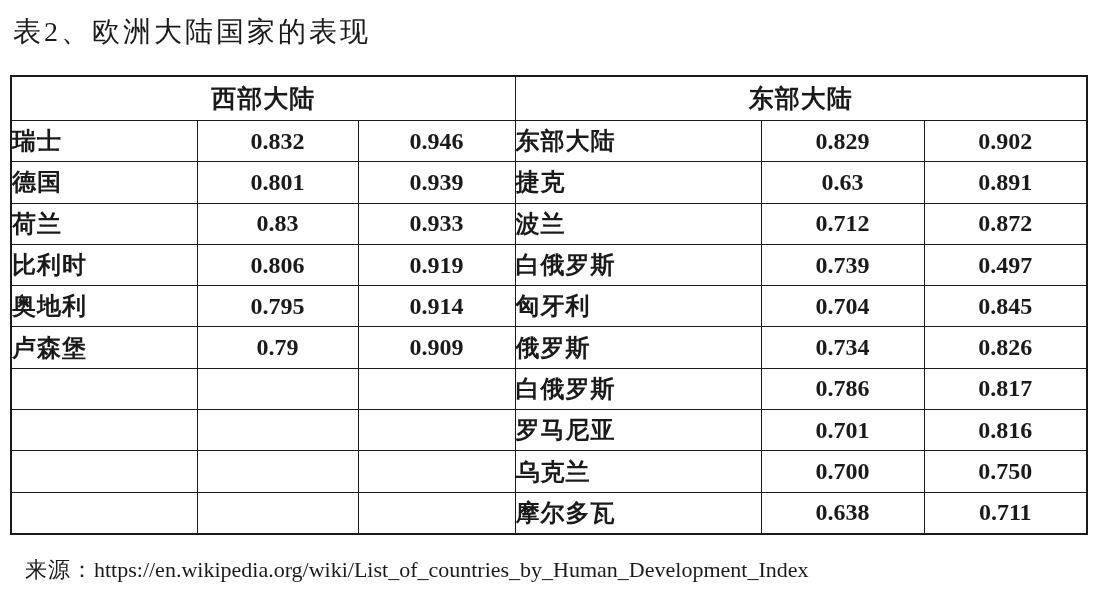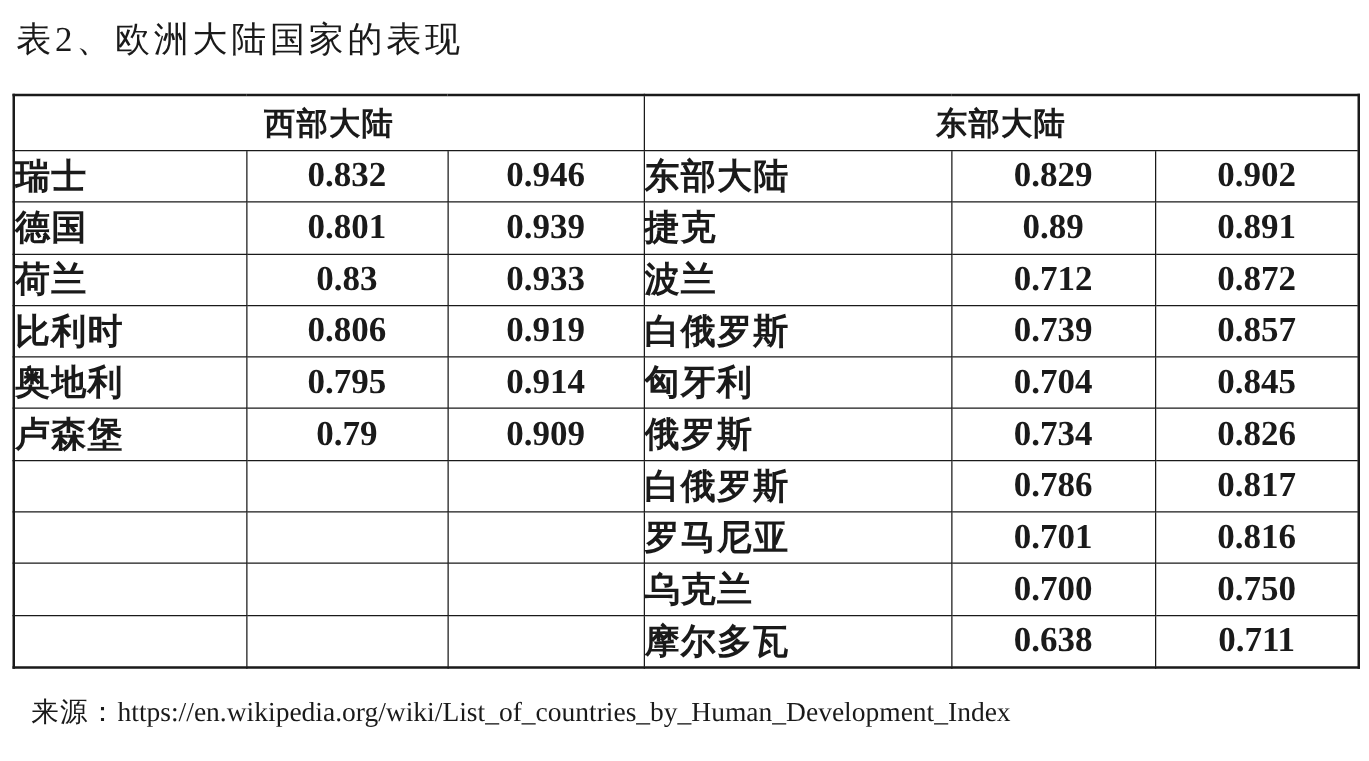--- a/index.html
+++ b/index.html
@@ -44,21 +44,21 @@
   }
   table.hdi th {
     height: 41px;
     font-size: 25px;
     font-weight: bold;
     text-align: center;
     letter-spacing: 1px;
   }
   table.hdi td {
     height: 40.3px;
-    font-size: 28px;
+    font-size: 24px;
     padding: 0;
   }
   td.country {
     text-align: left;
     padding-left: 12px;
     font-weight: bold;
     letter-spacing: 1px;
   }
   td.num {
     text-align: center;
@@ -105,38 +105,38 @@
           <td class="num">0.946</td>
           <td class="country">东部大陆</td>
           <td class="num">0.829</td>
           <td class="num">0.902</td>
         </tr>
         <tr>
           <td class="country">德国</td>
           <td class="num">0.801</td>
           <td class="num">0.939</td>
           <td class="country">捷克</td>
-          <td class="num">0.89</td>
+          <td class="num">0.63</td>
           <td class="num">0.891</td>
         </tr>
         <tr>
           <td class="country">荷兰</td>
           <td class="num">0.83</td>
           <td class="num">0.933</td>
           <td class="country">波兰</td>
           <td class="num">0.712</td>
           <td class="num">0.872</td>
         </tr>
         <tr>
           <td class="country">比利时</td>
           <td class="num">0.806</td>
           <td class="num">0.919</td>
           <td class="country">白俄罗斯</td>
           <td class="num">0.739</td>
-          <td class="num">0.857</td>
+          <td class="num">0.497</td>
         </tr>
         <tr>
           <td class="country">奥地利</td>
           <td class="num">0.795</td>
           <td class="num">0.914</td>
           <td class="country">匈牙利</td>
           <td class="num">0.704</td>
           <td class="num">0.845</td>
         </tr>
         <tr>

